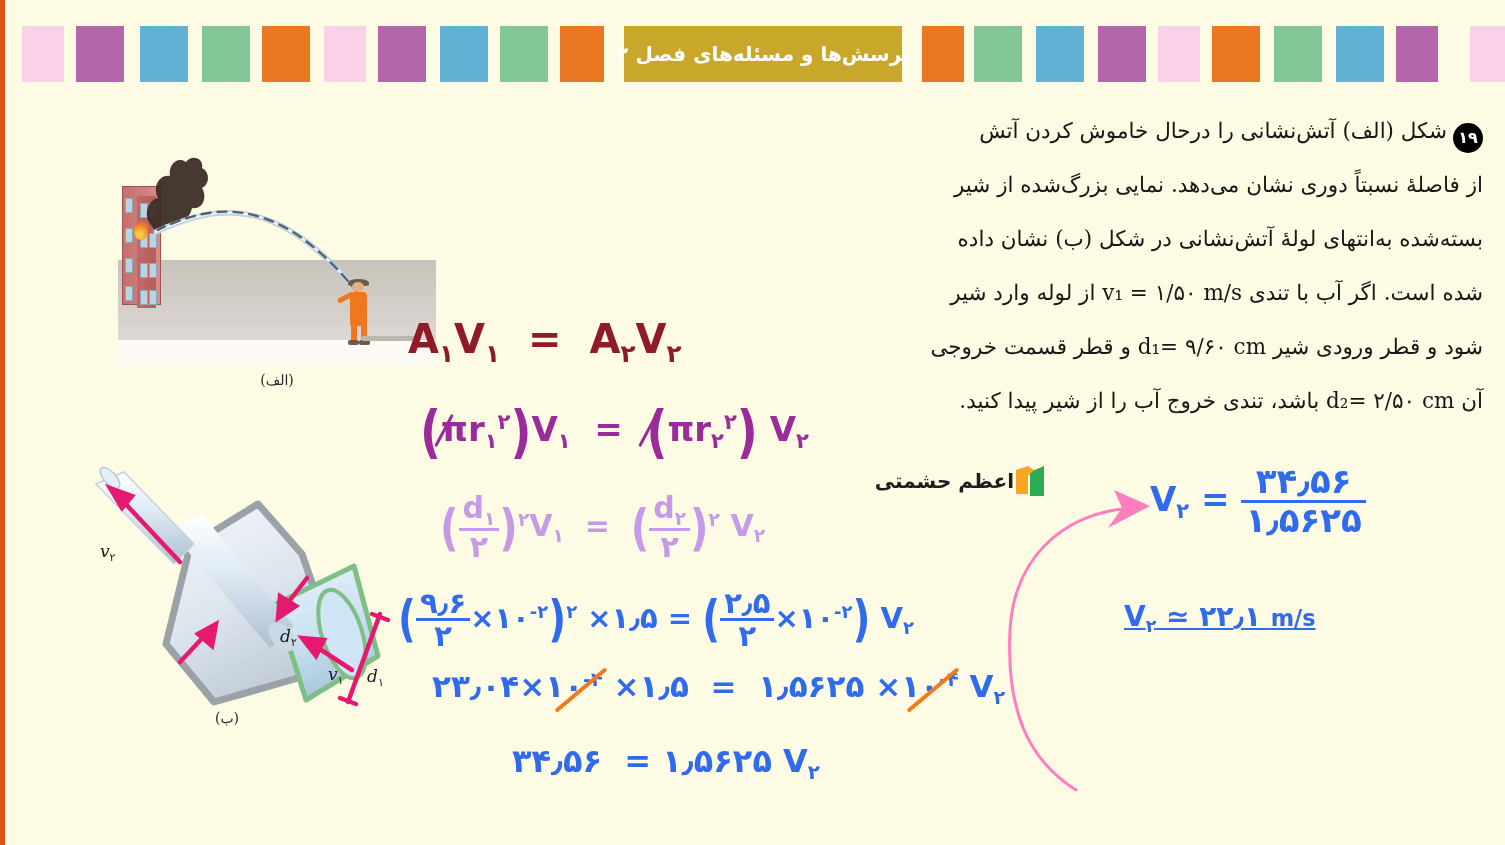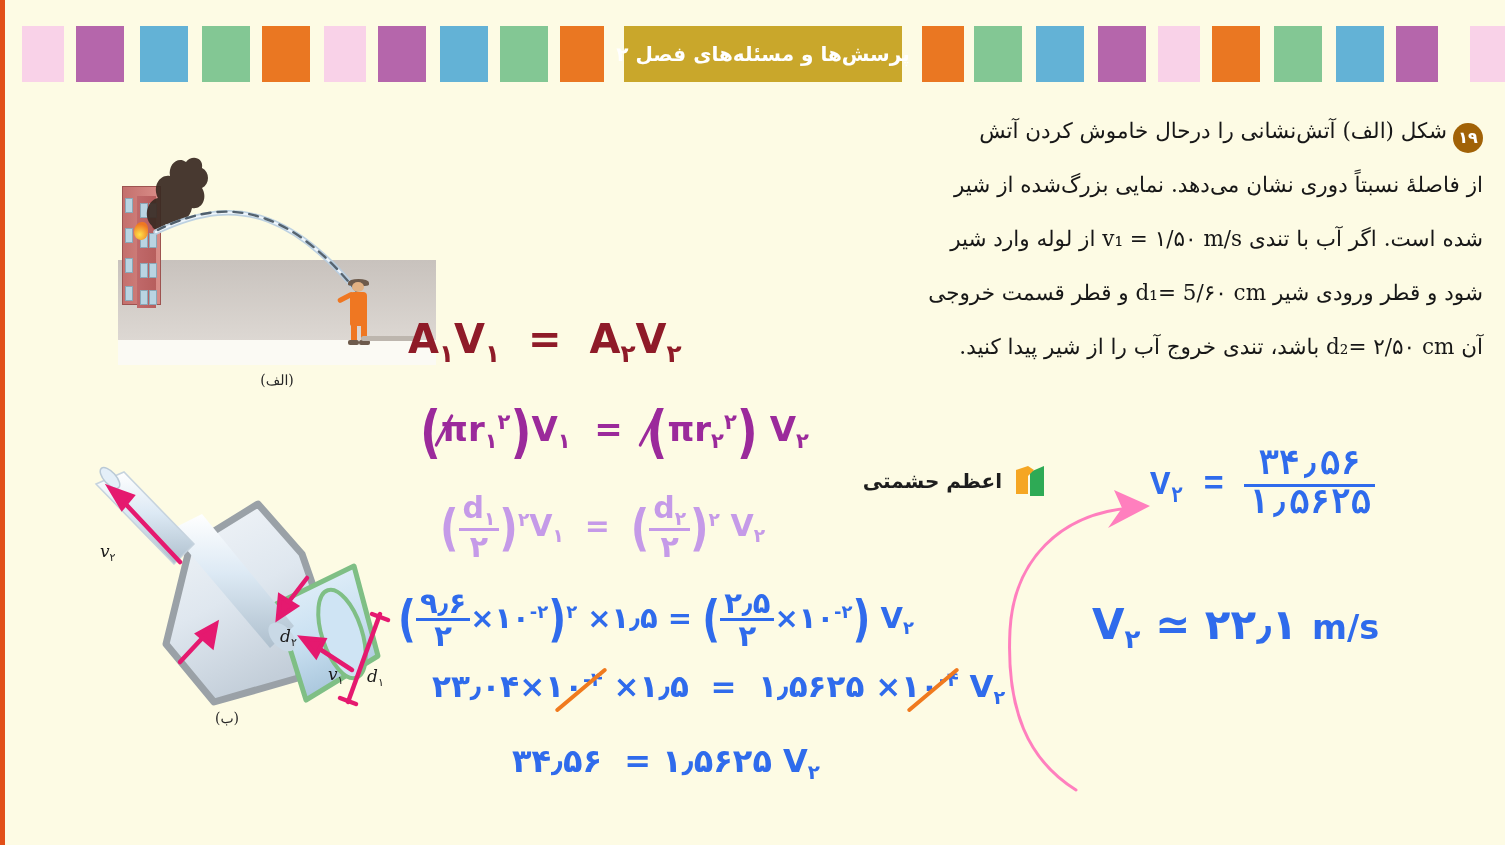--- a/index.html
+++ b/index.html
@@ -156,21 +156,21 @@
     position:absolute;
     height:4px;
     background:#f07a1e;
     transform-origin: center;
     border-radius: 2px;
   }
   .strike-p { background:#9b2a9b; height:3px; }
 
   
   .wm { position:absolute; left:858px; top:458px; width:190px; height:46px; display:flex;
-        align-items:center; gap:12px; direction:rtl;}
+        align-items:center; gap:0; direction:rtl;}
   .wm-text { color:#1d1d1d; font-size:20px; font-weight:bold;
              font-family:"DejaVu Sans","Liberation Sans",sans-serif; white-space:nowrap;}
   .wm-logo { position:relative; width:34px; height:34px; }
 
   
   .pink-arrow { position:absolute; left:980px; top:460px; }
 </style>
 </head>
 <body>
 
@@ -199,24 +199,25 @@
       <div class="hdr-sq" style="left: 1336px; width: 48px; background: rgb(99, 178, 214);"></div>
       <div class="hdr-sq" style="left: 1396px; width: 42px; background: rgb(181, 102, 171);"></div>
       <div class="hdr-sq" style="left: 1470px; width: 36px; background: rgb(249, 210, 232);"></div>
     </div>
 
   <div class="banner" style="background: rgb(201, 167, 43);">
     <span class="banner-text">پرسش‌ها و مسئله‌های فصل ۲</span>
   </div>
 
   <div class="problem">
-    <span class="qnum" style="background: #a16207;">۱۹</span><span>شکل (الف) آتش‌نشانی را درحال خاموش کردن آتش</span>
+    <span class="qnum" style="background: #000000;">۱۹</span><span>شکل (الف) آتش‌نشانی را درحال خاموش کردن آتش</span>
     <span class="p-line">از فاصلهٔ نسبتاً دوری نشان می‌دهد. نمایی بزرگ‌شده از شیر</span>
+    <span class="p-line">بسته‌شده به‌انتهای لولهٔ آتش‌نشانی در شکل (ب) نشان داده</span>
     <span class="p-line">شده است. اگر آب با تندی v₁ = ۱/۵۰ m/s از لوله وارد شیر</span>
-    <span class="p-line">شود و قطر ورودی شیر d₁= 5/۶۰ cm و قطر قسمت خروجی</span>
+    <span class="p-line">شود و قطر ورودی شیر d₁= ۹/۶۰ cm و قطر قسمت خروجی</span>
     <span class="p-line">آن d₂= ۲/۵۰ cm باشد، تندی خروج آب را از شیر پیدا کنید.</span>
   </div>
 
   <div class="fig-a">
     <div class="sky"></div>
     <div class="ground"></div>
     <div class="ground2"></div>
 
     <div class="bldg"></div>
     <div class="bldg2"></div>
@@ -356,25 +357,25 @@
   <div class="hw hw-blue" style="left:432px; top:668px; font-size:31px;">
     ۲۳٫۰۴×۱۰<span class="sup">-۴</span> ×۱٫۵ &nbsp;=&nbsp; ۱٫۵۶۲۵ ×۱۰<span class="sup">-۴</span> V<span class="sub">۲</span>
   </div>
   <div class="strike" style="left:548px; top:688px; width:66px; transform:rotate(-40deg);"></div>
   <div class="strike" style="left:900px; top:688px; width:66px; transform:rotate(-40deg);"></div>
 
   <div class="hw hw-blue" style="left:512px; top:742px; font-size:32px;">
     ۳۴٫۵۶ &nbsp;=&nbsp;۱٫۵۶۲۵ V<span class="sub">۲</span>
   </div>
 
-  <div class="hw hw-blue" style="left:1150px; top:448px; font-size:34px;font-family:Liberation Mono, monospace;">
+  <div class="hw hw-blue" style="left:1150px; top:464px; font-size:34px;">
     V<span class="sub">۲</span> = <span class="frac"><span class="num">۳۴٫۵۶</span><span class="den">۱٫۵۶۲۵</span></span>
   </div>
 
-  <div class="hw hw-blue" style="left:1092px; top:600px; font-size:42px;">
+  <div class="hw hw-blue" style="left:1124px; top:600px; font-size:28px;text-decoration:underline;">
     V<span class="sub">۲</span> ≃ ۲۲٫۱ <span style="font-size:0.8em;">m/s</span>
   </div>
 
   <svg class="pink-arrow" width="240" height="340" viewBox="0 0 240 340">
     <path d="M96 330 C48 300 26 250 30 170 C34 100 80 54 150 48" fill="none" stroke="#ff7fbe" stroke-width="3" stroke-linecap="round"></path>
     <polygon points="170 46 134 30 142 48 128 68" fill="#ff7fbe"></polygon>
   </svg>
 
   <div class="wm">
     <div class="wm-logo">

